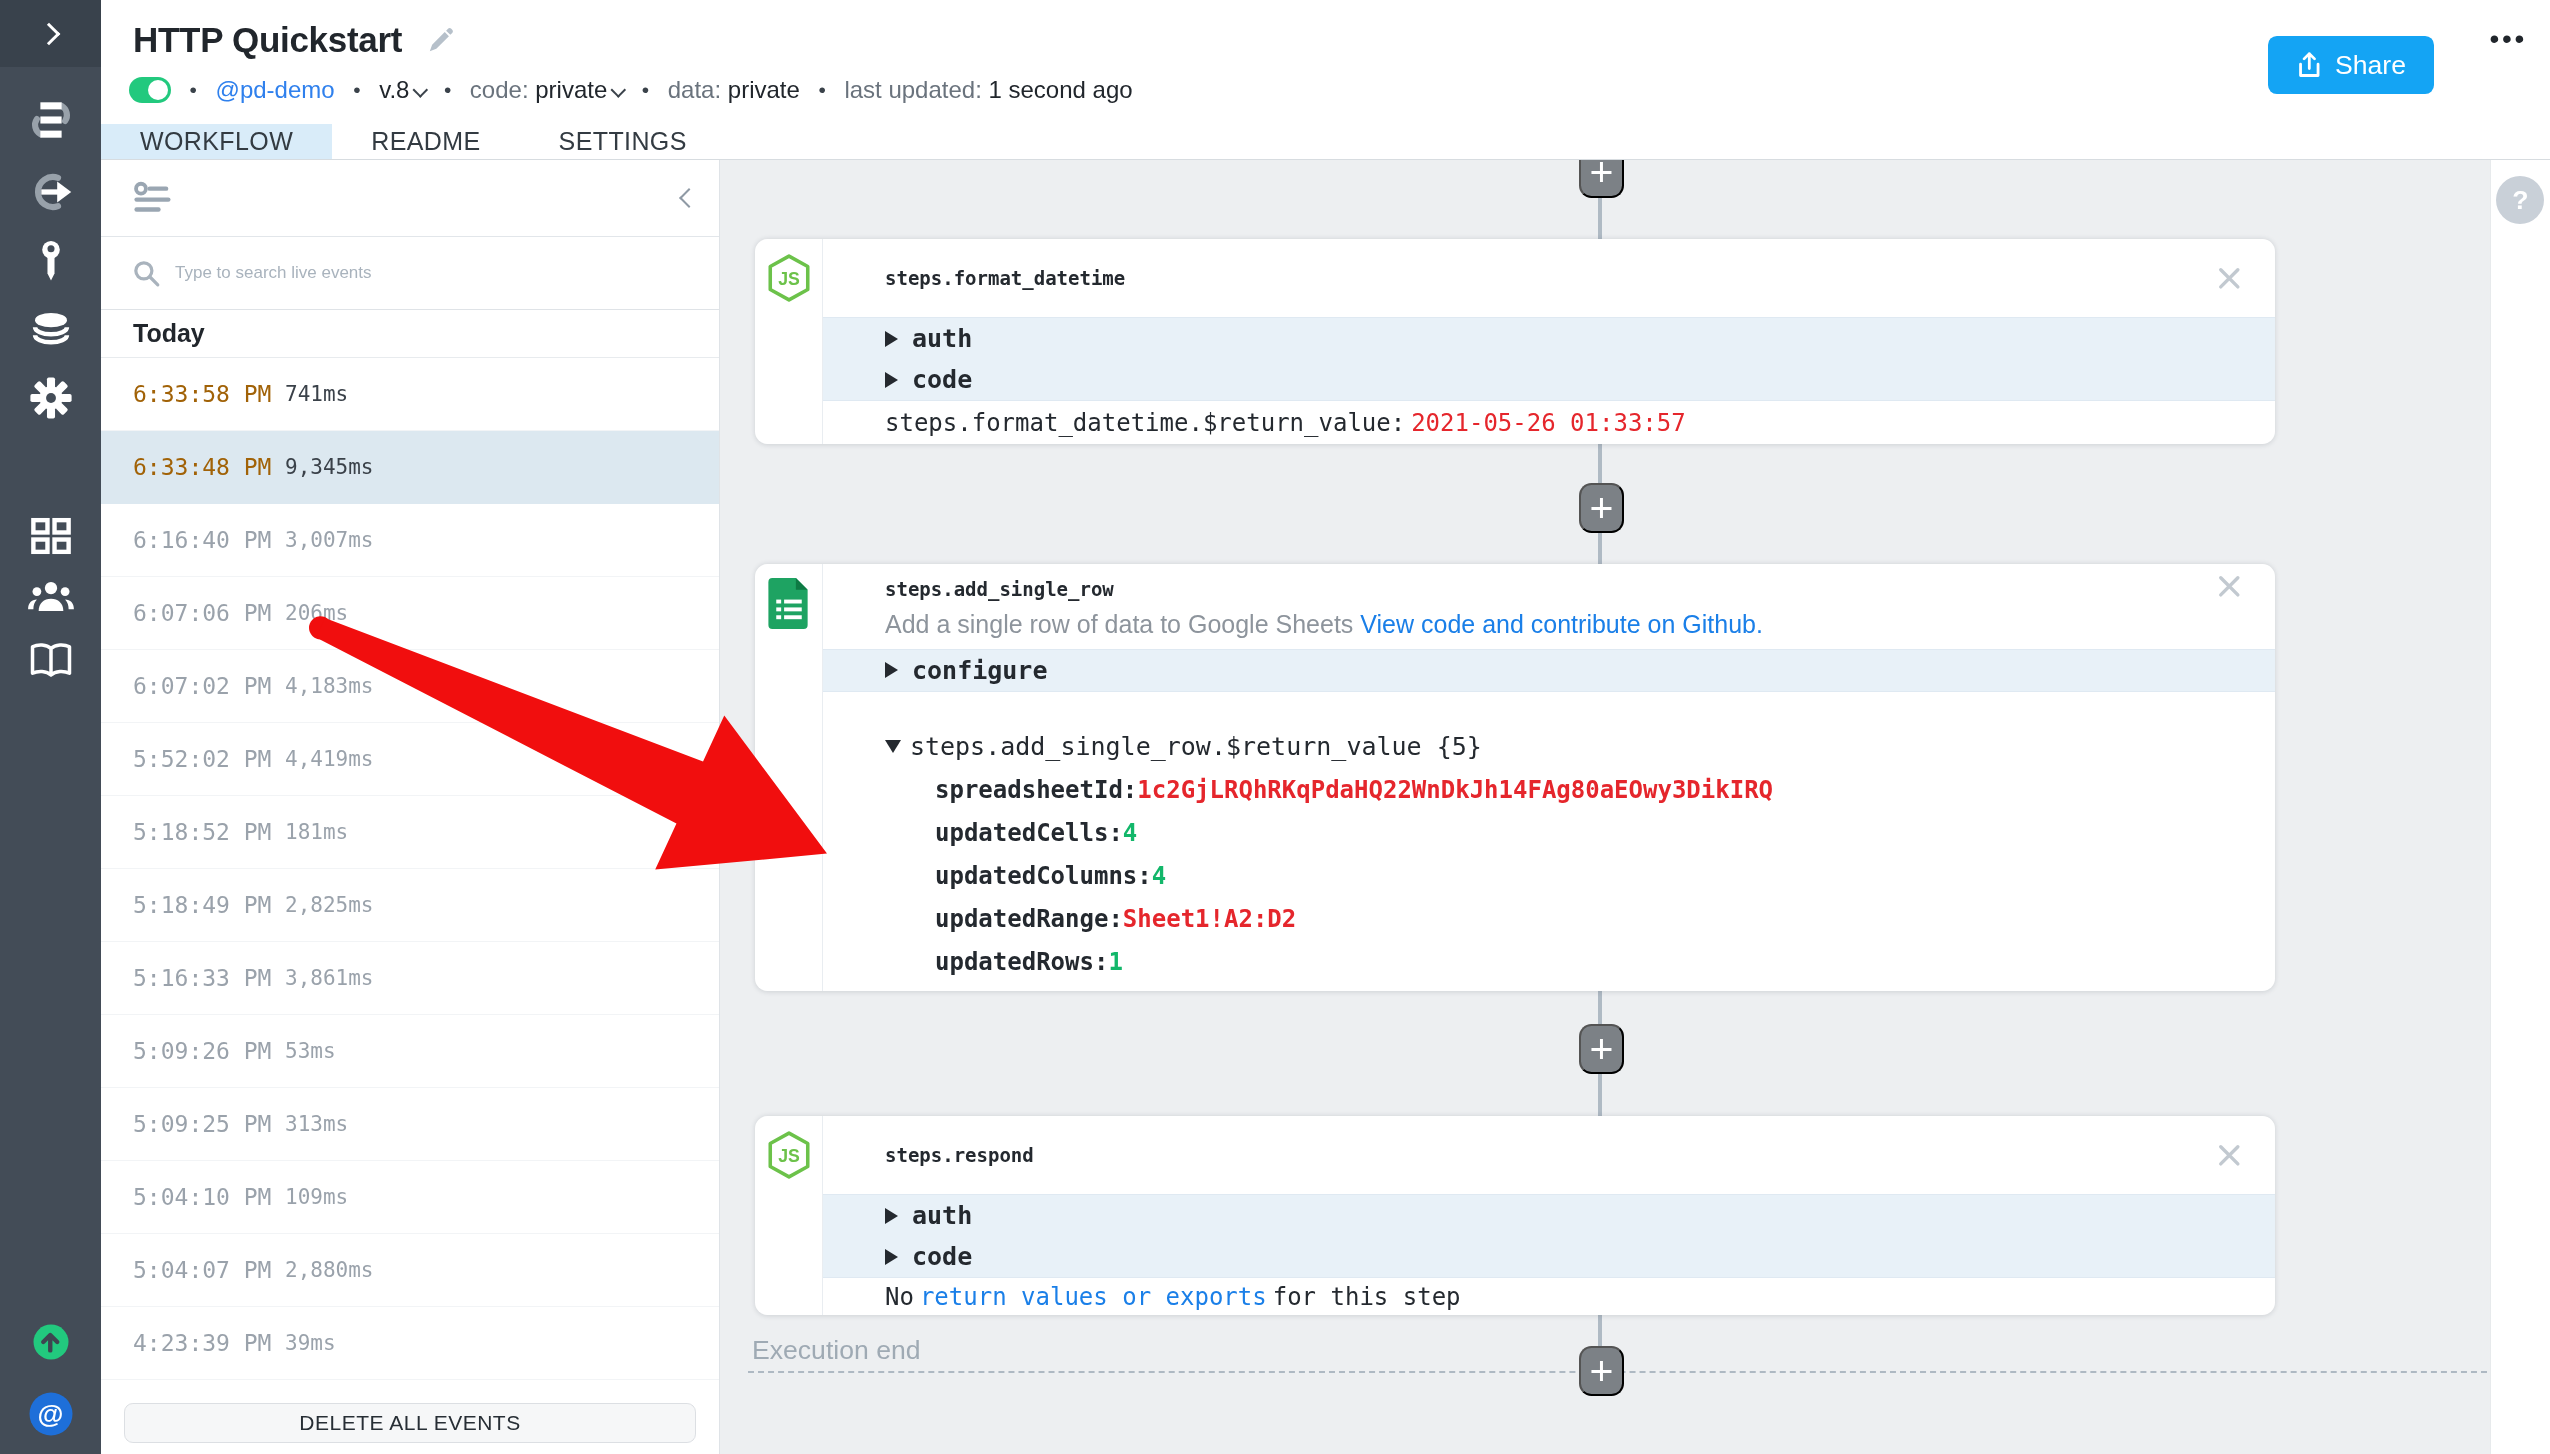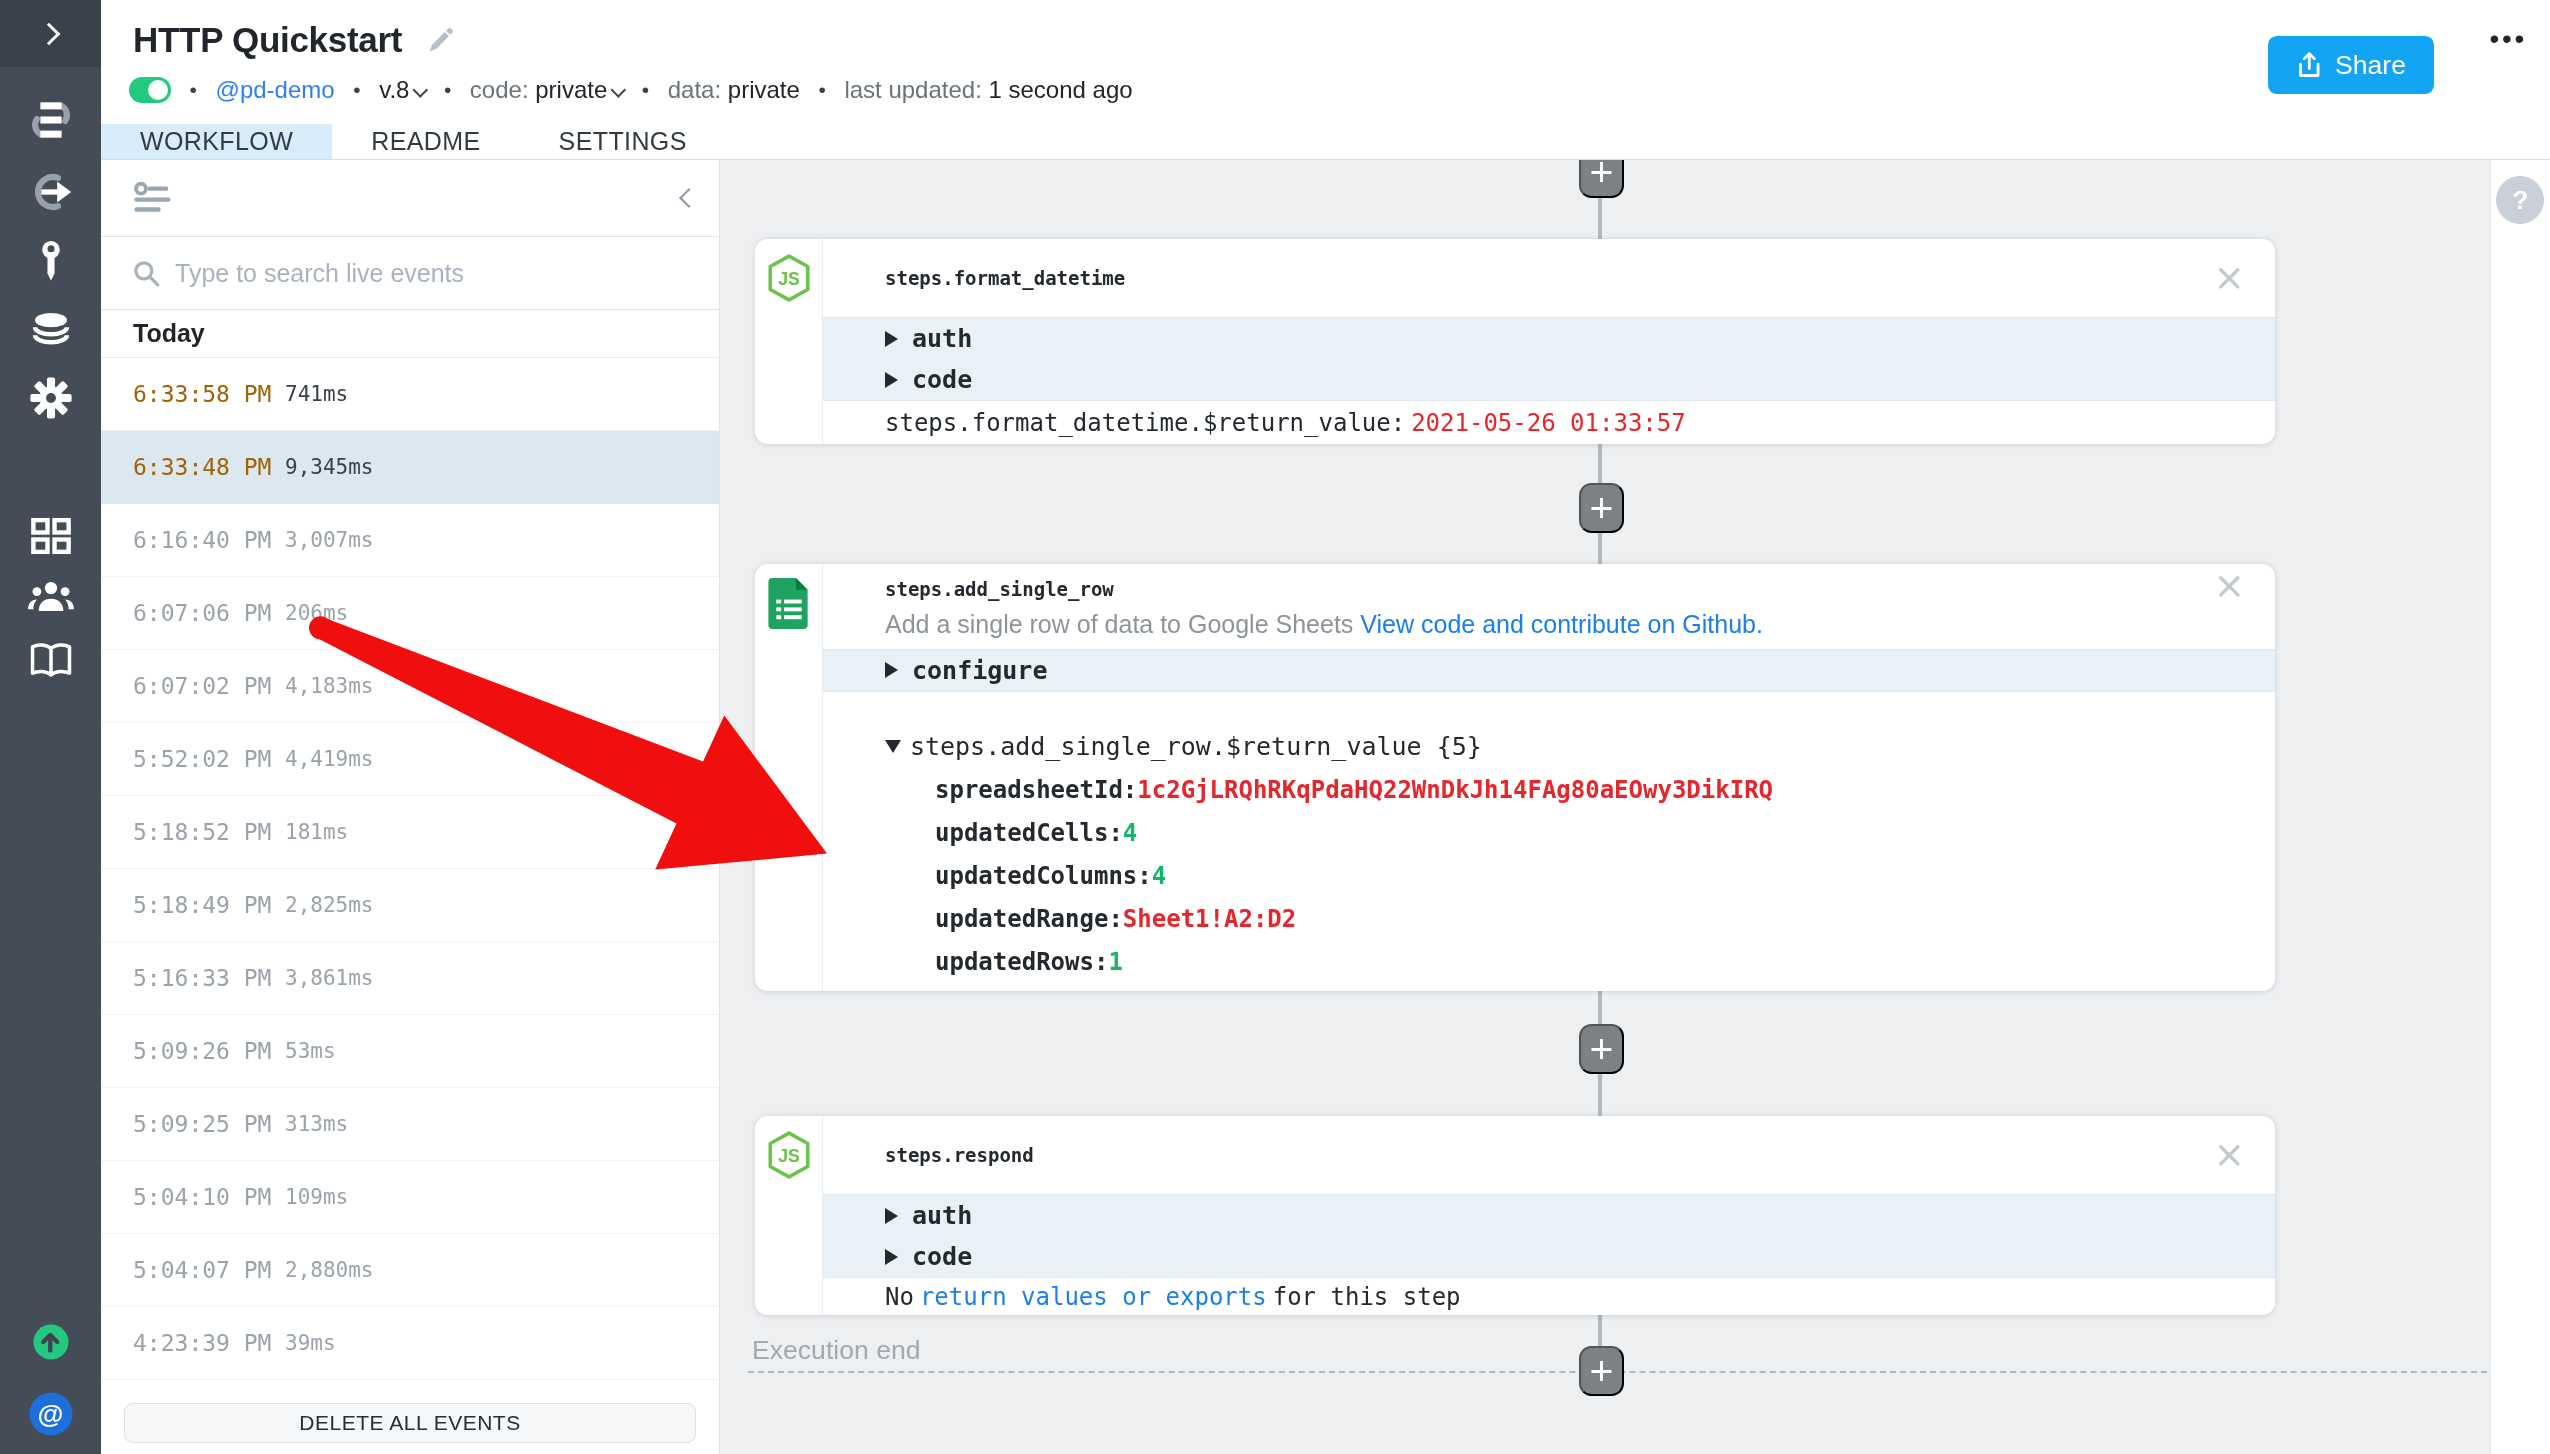--- a/index.html
+++ b/index.html
@@ -52,21 +52,21 @@
   .tab.active{background:var(--active-tab-bg);}
 
   
   .panel{position:absolute;left:101px;top:160px;width:619px;bottom:0;background:#fff;
     border-right:1.8px solid #dfe3e7;display:flex;flex-direction:column;z-index:20;}
   .panel-head{height:77px;border-bottom:1.8px solid #e2e6ea;display:flex;align-items:center;padding:0 23px 0 30px;}
   .panel-head .spacer{flex:1;}
   .chev-left{width:14px;height:14px;border-left:2.7px solid #8f9aa5;border-bottom:2.7px solid #8f9aa5;
     transform:rotate(45deg);cursor:pointer;}
   .search-row{height:73px;border-bottom:1.8px solid #dfe3e7;display:flex;align-items:center;padding:0 30px;gap:14px;}
-  .search-row input{border:none;outline:none;flex:1;font-size:25px;color:#353c44;font-family:"Liberation Sans",sans-serif;}
+  .search-row input{border:none;outline:none;flex:1;font-size:17px;color:#353c44;font-family:"Liberation Sans",sans-serif;}
   .search-row input::placeholder{color:#a9b3bd;}
   .today-row{height:48px;border-bottom:1.8px solid #e8ebee;display:flex;align-items:center;padding:0 32px;
     font-size:25px;font-weight:bold;color:#21262c;}
   .event-list{flex:1;overflow:hidden;}
   .event-row{height:73px;display:flex;align-items:center;padding:0 32px;cursor:pointer;
     border-bottom:1.8px solid #f2f4f6;font-size:23px;}
   .event-row .time{width:152px;color:#a16207;}
   .event-row .dur{font-size:21px;color:#3a4149;}
   .event-row.muted .time,.event-row.muted .dur{color:var(--muted);}
   .event-row.selected{background:var(--selected-row-bg);border-bottom-color:var(--selected-row-bg);}

